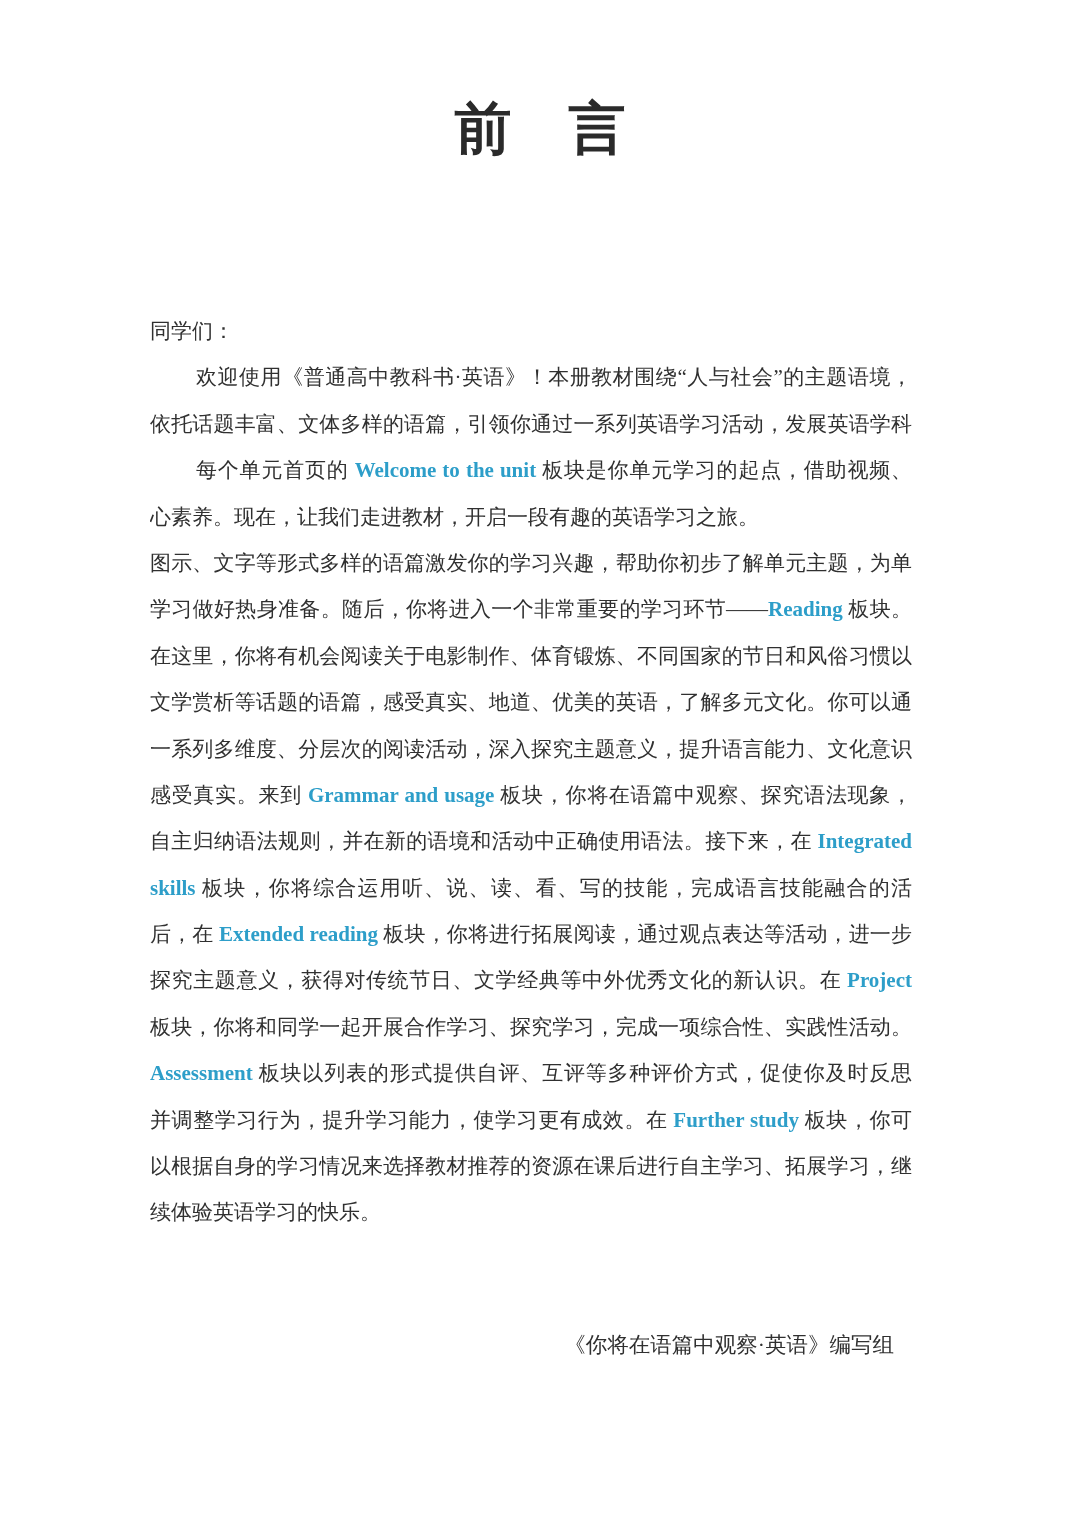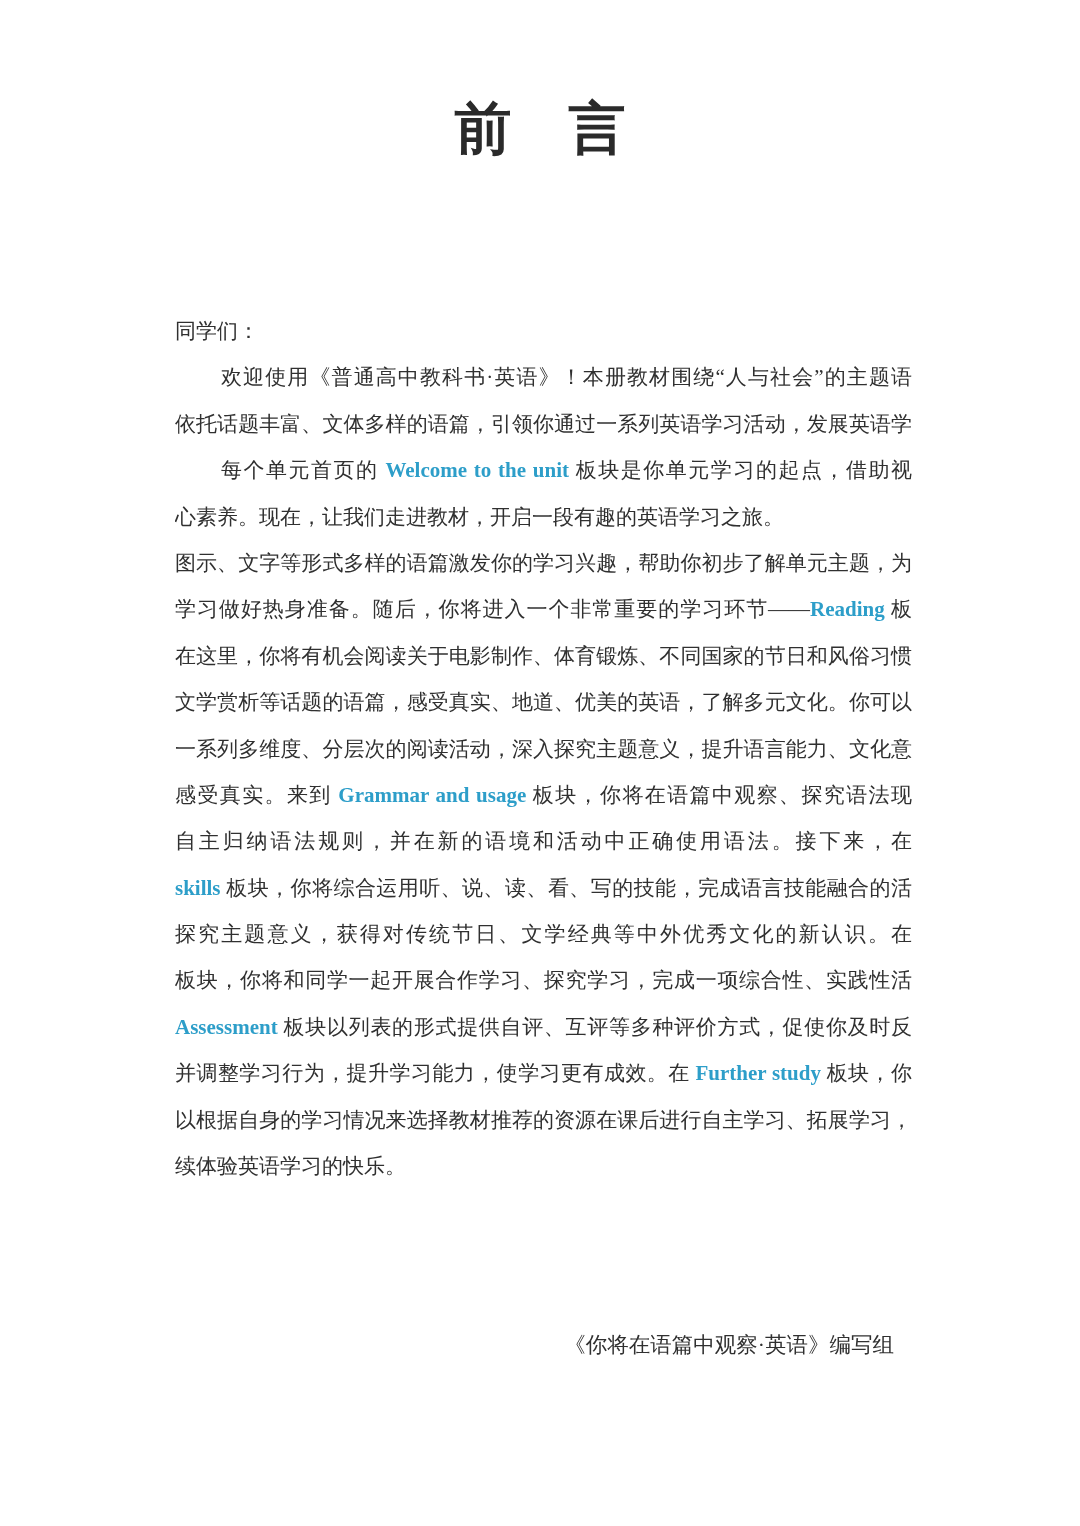--- a/index.html
+++ b/index.html
@@ -34,21 +34,20 @@
     top: 308px;
     width: 762px;
     font-size: 21px;
     color: #303030;
   }
   .line {
     height: 46.4px;
     line-height: 46.4px;
     text-align: justify;
     overflow: hidden;
-    margin-left: 25px;
   }
   .line.fill {
     text-align-last: justify;
   }
   .line.indent {
     text-indent: 46px;
   }
   .en {
     color: var(--accent, #2d9ec9);
     font-weight: bold;
@@ -105,20 +104,21 @@
       <div class="line indent fill"><span>每个单元首页的 </span><span class="en">Welcome to the unit</span><span> 板块是你单元学习的起点，借助视频、</span></div>
       <div class="line"><span>心素养。现在，让我们走进教材，开启一段有趣的英语学习之旅。</span></div>
       <div class="line fill"><span>图示、文字等形式多样的语篇激发你的学习兴趣，帮助你初步了解单元主题，为单元</span></div>
       <div class="line fill"><span>学习做好热身准备。随后，你将进入一个非常重要的学习环节——</span><span class="en">Reading</span><span> 板块。</span></div>
       <div class="line fill"><span>在这里，你将有机会阅读关于电影制作、体育锻炼、不同国家的节日和风俗习惯以及</span></div>
       <div class="line fill"><span>文学赏析等话题的语篇，感受真实、地道、优美的英语，了解多元文化。你可以通过</span></div>
       <div class="line fill"><span>一系列多维度、分层次的阅读活动，深入探究主题意义，提升语言能力、文化意识和</span></div>
       <div class="line fill"><span>感受真实。来到 </span><span class="en">Grammar and usage</span><span> 板块，你将在语篇中观察、探究语法现象，</span></div>
       <div class="line fill"><span>自主归纳语法规则，并在新的语境和活动中正确使用语法。接下来，在 </span><span class="en">Integrated</span></div>
       <div class="line fill"><span class="en">skills</span><span> 板块，你将综合运用听、说、读、看、写的技能，完成语言技能融合的活动。随</span></div>
+      <div class="line fill"><span>后，在 </span><span class="en">Extended reading</span><span> 板块，你将进行拓展阅读，通过观点表达等活动，进一步</span></div>
       <div class="line fill"><span>探究主题意义，获得对传统节日、文学经典等中外优秀文化的新认识。在 </span><span class="en">Project</span></div>
       <div class="line fill"><span>板块，你将和同学一起开展合作学习、探究学习，完成一项综合性、实践性活动。</span></div>
       <div class="line fill"><span class="en">Assessment</span><span> 板块以列表的形式提供自评、互评等多种评价方式，促使你及时反思</span></div>
       <div class="line fill"><span>并调整学习行为，提升学习能力，使学习更有成效。在 </span><span class="en">Further study</span><span> 板块，你可</span></div>
       <div class="line fill"><span>以根据自身的学习情况来选择教材推荐的资源在课后进行自主学习、拓展学习，继</span></div>
       <div class="line"><span>续体验英语学习的快乐。</span></div>
     </div>
 
   <div class="signature">
     <div class="sig-group">《你将在语篇中观察·英语》编写组</div>

